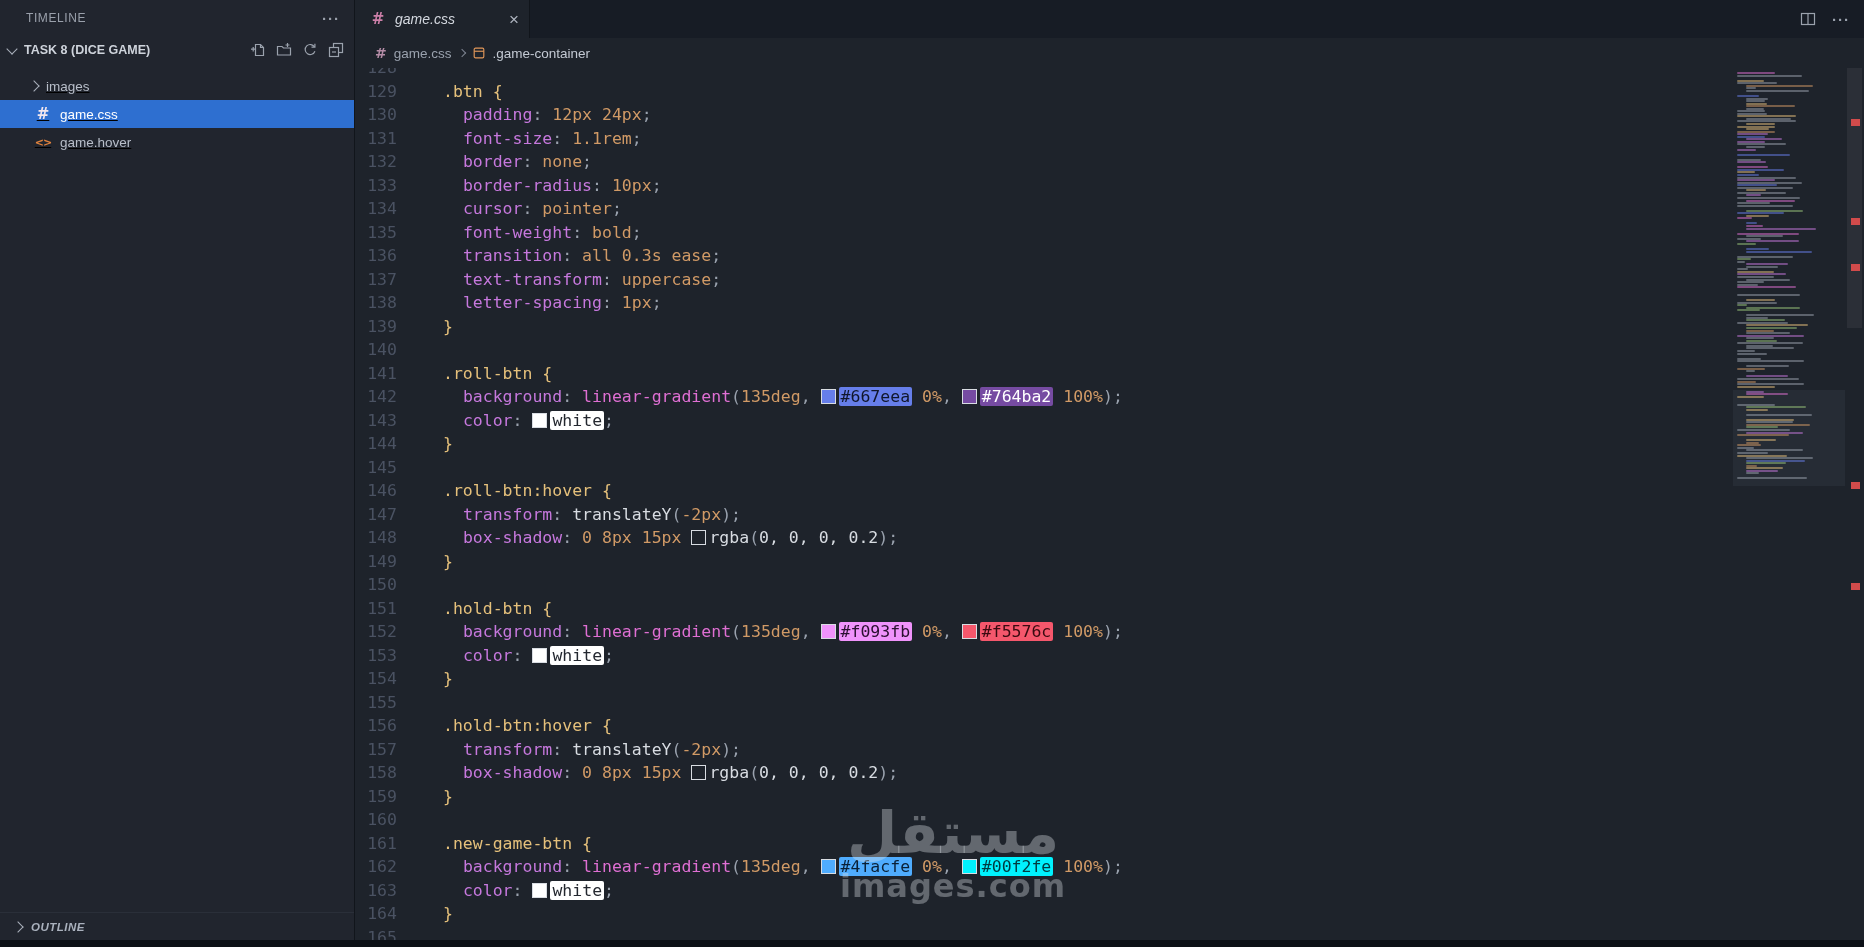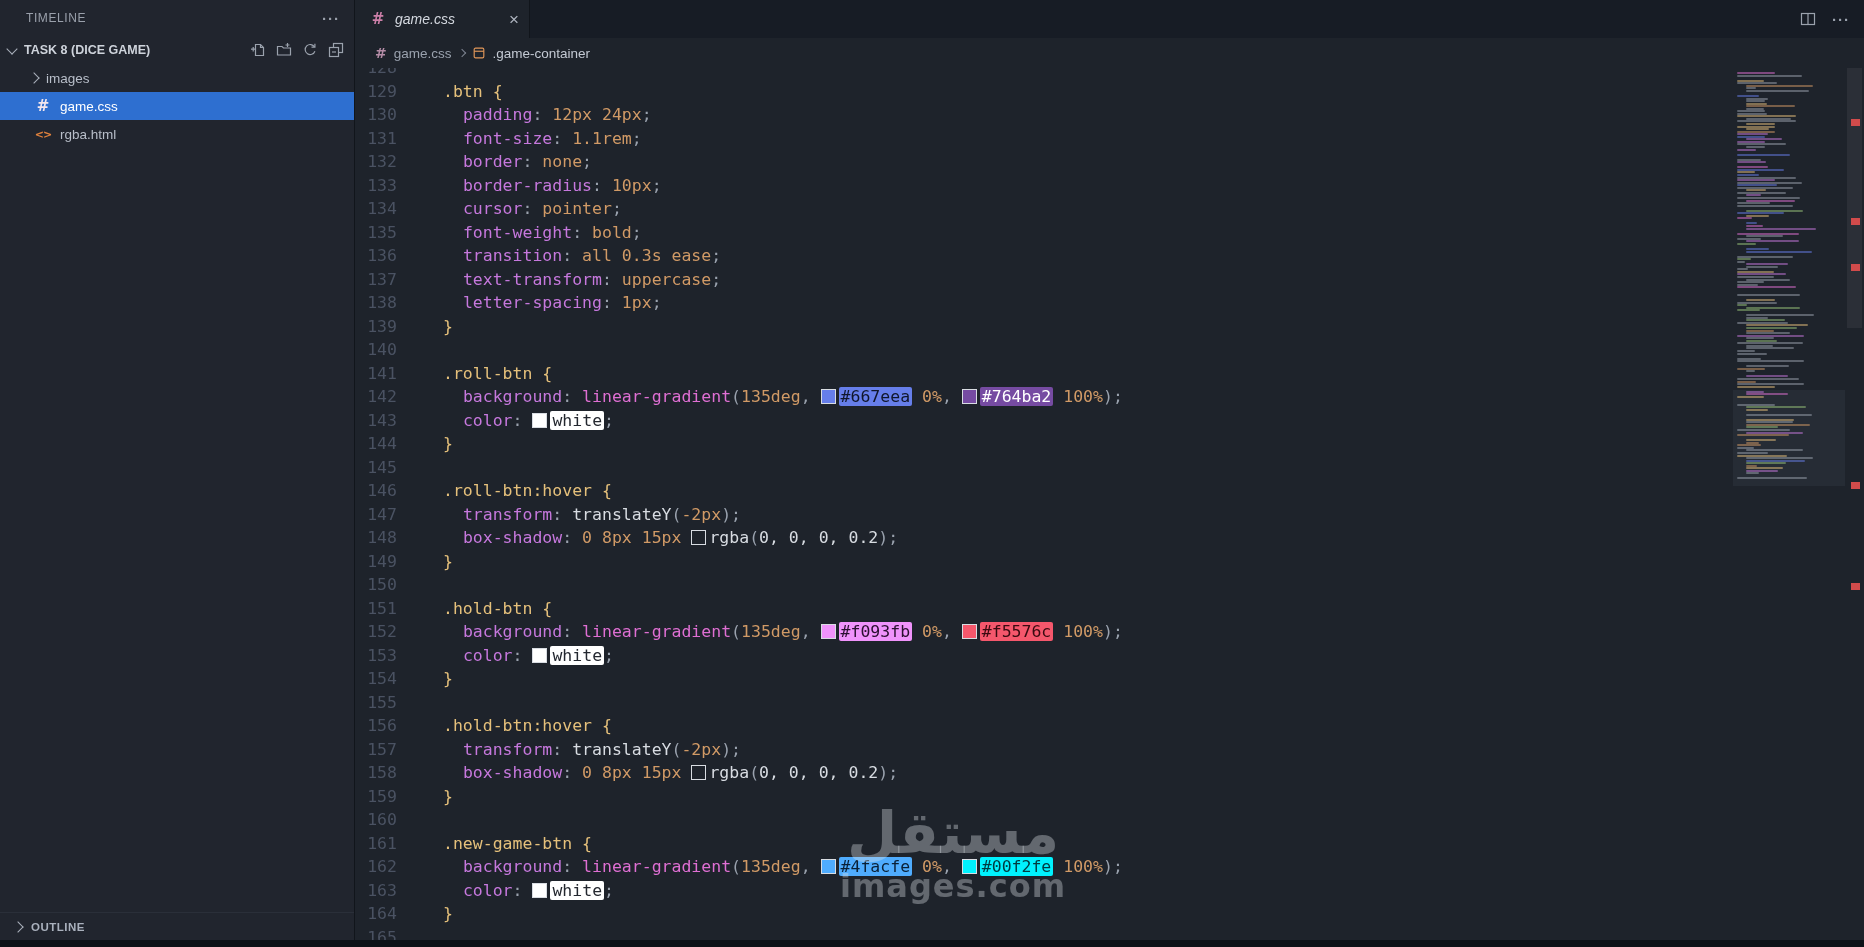--- a/index.html
+++ b/index.html
@@ -9,33 +9,33 @@
     font-family:"Liberation Sans",sans-serif;
     -webkit-font-smoothing:antialiased;
   }
   
   .sidebar{position:absolute;left:0;top:0;width:354px;height:947px;background:#21252e;border-right:1px solid #11151b;}
   .sb-header{height:36px;display:flex;align-items:center;padding:0 14px 0 26px;color:#9aa0ab;font-size:12px;letter-spacing:.6px;}
   .sb-header .more{margin-left:auto;cursor:pointer;font-weight:bold;color:#9aa0ab;font-size:15px;letter-spacing:1px;}
   .sb-section{height:28px;display:flex;align-items:center;gap:8px;padding:0 10px 0 8px;color:#ced3db;font-size:12.5px;font-weight:bold;}
   .sb-actions{margin-left:auto;display:flex;gap:10px;align-items:center;color:#9ba2ad;}
   .sb-actions svg{width:16px;height:16px;stroke:currentColor;fill:none;stroke-width:1.2;cursor:pointer;}
-  .tree{margin-top:0;}
+  .tree{margin-top:8px;text-decoration:underline;}
   .tree-row{height:28px;display:flex;align-items:center;gap:8px;color:#b8bec9;font-size:13.5px;cursor:pointer;padding-left:30px;}
   .tree-row.file{padding-left:34px;}
   .tree-row.selected{background:#2e6fd0;color:#ffffff;}
   .ficon{width:18px;flex:none;display:inline-block;text-align:center;font-weight:bold;font-family:"DejaVu Sans",sans-serif;}
   .ficon.css{color:#cc7fa8;font-size:15px;}
   .tree-row.selected .ficon.css{color:#f2e6ee;}
   .ficon.html{color:#e0823d;font-size:11px;letter-spacing:-1px;}
   .ficon.js{color:#d8cf54;font-size:10px;}
   .chev{display:inline-block;width:7px;height:7px;border-right:1.6px solid #aab0bb;border-bottom:1.6px solid #aab0bb;flex:none;}
   .chev.right{transform:rotate(-45deg);}
   .chev.down{transform:rotate(45deg);margin-top:-3px;}
-  .sb-bottom{position:absolute;left:0;right:0;bottom:7px;}
+  .sb-bottom{position:absolute;left:0;right:0;bottom:7px;font-style:italic;}
   .sb-panel{height:27px;display:flex;align-items:center;gap:9px;padding-left:14px;border-top:1px solid #2a2f39;color:#aab1bd;font-size:11.5px;font-weight:bold;letter-spacing:.5px;cursor:pointer;}
   
   .tabstrip{position:absolute;left:355px;top:0;right:0;height:38px;background:#171c25;display:flex;align-items:stretch;}
   .tab{width:150px;background:#1e232b;display:flex;align-items:center;gap:8px;padding:0 10px 0 14px;border-right:1px solid #11151b;cursor:pointer;}
   .tab-label{color:#d4d8df;font-size:14px;font-style:italic;}
   .tab-close{margin-left:auto;color:#aeb4bf;font-size:17px;line-height:1;cursor:pointer;}
   .editor-actions{margin-left:auto;display:flex;align-items:center;gap:16px;padding-right:14px;color:#9ba2ad;}
   .editor-actions svg{width:16px;height:16px;stroke:currentColor;fill:none;stroke-width:1.2;cursor:pointer;}
   .editor-actions .more{font-weight:bold;font-size:15px;letter-spacing:1px;cursor:pointer;}
   
@@ -108,21 +108,21 @@
     <div class="tree-row folder">
       <span class="chev right"></span>
       <span>images</span>
     </div>
     <div class="tree-row file selected">
       <span class="ficon css">#</span>
       <span>game.css</span>
     </div>
     <div class="tree-row file">
       <span class="ficon html">&lt;&gt;</span>
-      <span>rgba.html</span>
+      <span>game.hover</span>
     </div>
   </div>
   <div class="sb-bottom">
     <div class="sb-panel">
       <span class="chev right"></span>
       <span>OUTLINE</span>
     </div>
   </div>
 </aside>
 

